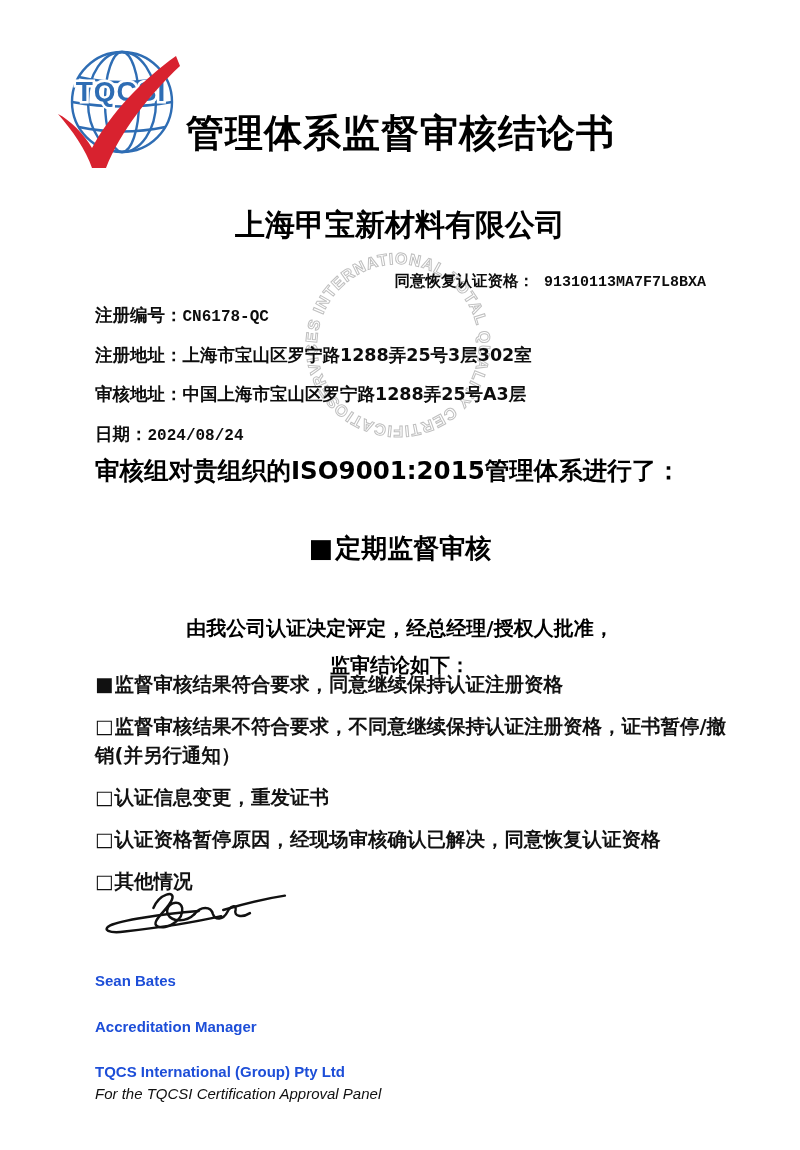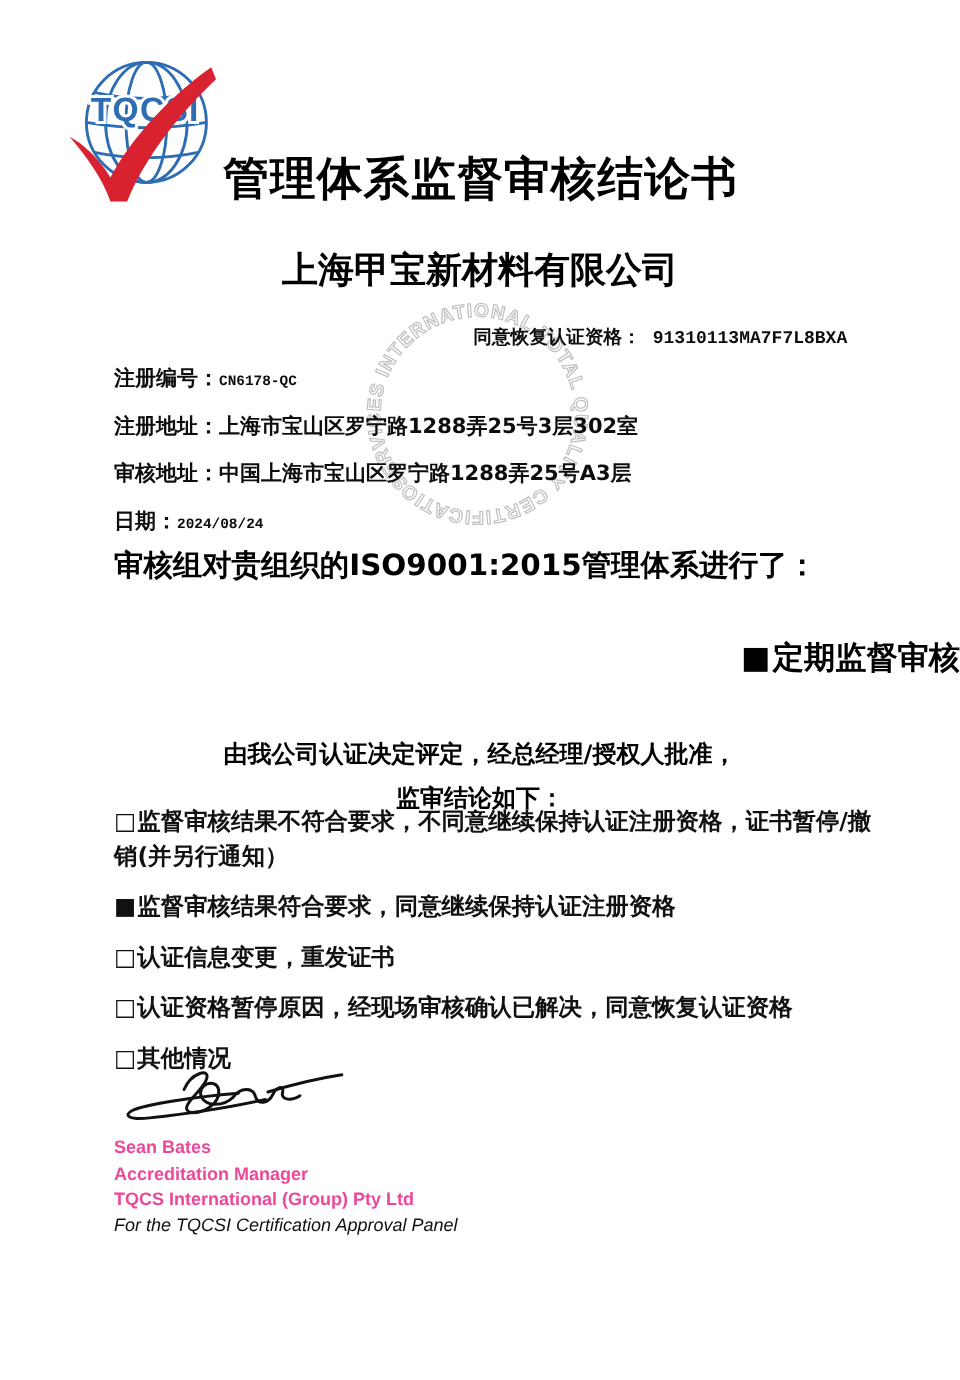--- a/index.html
+++ b/index.html
@@ -10,61 +10,61 @@
   
   .logo{position:absolute;left:58px;top:50px;width:124px;height:122px;}
   
   .watermark{position:absolute;left:278px;top:225px;width:240px;height:240px;}
   .watermark text{
     font-family:"Liberation Sans",sans-serif;font-weight:bold;font-size:16px;
     letter-spacing:1px;fill:#ffffff;stroke:#bfbfbf;stroke-width:1px;
   }
   
   .doc-title{
-    position:absolute;left:186px;top:124px;font-size:38px;font-weight:700;
+    position:absolute;left:186px;top:108px;font-size:38px;font-weight:700;
     letter-spacing:1px;color:#000;white-space:nowrap;
   }
   .company{
     position:absolute;left:0;top:205px;width:100%;text-align:center;
     font-size:30px;font-weight:700;color:#000;
   }
   .credit{
     position:absolute;right:94px;top:271px;font-size:15.5px;font-weight:700;white-space:nowrap;
   }
   .credit .mono{font-family:"Liberation Mono",monospace;font-size:15px;margin-left:10px;margin-top:40px;}
   
   .info{position:absolute;left:95px;top:303px;}
   .info-row{height:39.5px;font-size:17.5px;font-weight:700;white-space:nowrap;}
-  .info-row .mono{font-family:"Liberation Mono",monospace;font-size:12px;}
+  .info-row .mono{font-family:"Liberation Mono",monospace;font-size:16px;}
   
   .para{
     position:absolute;left:95px;top:455px;width:660px;
     font-size:24.5px;font-weight:700;line-height:31px;color:#000;
   }
   
   .audit-type{
-    position:absolute;left:0;top:531px;width:100%;display:flex;justify-content:flex-end;
+    position:absolute;left:0;top:531px;width:100%;display:flex;justify-content:center;
     gap:30px;font-size:26px;font-weight:700;color:#000;
   }
   .audit-type .box{margin-right:2px;}
   
   .decision{
     position:absolute;left:0;top:610px;width:100%;text-align:center;
     font-size:20px;font-weight:700;line-height:37px;color:#000;
   }
   
   .conclusion{position:absolute;left:95px;top:670px;width:634px;}
   .opt{font-size:19.5px;font-weight:600;line-height:29px;margin-bottom:13px;color:#111;}
   .opt .box{margin-right:1px;}
   
   .sig{position:absolute;left:100px;top:884px;width:190px;height:52px;}
   .sig path{fill:none;stroke:#111;stroke-width:2.4;stroke-linecap:round;stroke-linejoin:round;}
   
   .signoff{position:absolute;left:95px;top:946px;font-family:"Liberation Sans",sans-serif;}
-  .so-line{font-size:15px;font-weight:700;line-height:21.5px;color:#ec4899;}
+  .so-line{font-size:15px;font-weight:700;line-height:21.5px;color:#1d4ed8;margin-top:24px;}
   .so-for{font-size:15px;font-style:italic;font-weight:400;line-height:21.5px;color:#111;}
 </style>
 </head>
 <body>
 
 <div id="page">
 
   <svg class="watermark" viewBox="0 0 240 240" aria-hidden="true">
     <defs>
       <path id="wmcircle" d="M 62.7 177.3 A 81 81 0 1 1 177.3 177.3 A 81 81 0 0 1 62.7 177.3"></path>
@@ -119,24 +119,24 @@
     </span>
   </div>
 
   <div class="decision">
     <div>由我公司认证决定评定，经总经理/授权人批准，</div>
     <div>监审结论如下：</div>
   </div>
 
   <div class="conclusion">
     <div class="opt">
-      <span class="box">□</span><span>监督审核结果不符合要求，不同意继续保持认证注册资格，证书暂停/撤销(并另行通知）</span>
+      <span class="box">■</span><span>监督审核结果符合要求，同意继续保持认证注册资格</span>
     </div>
     <div class="opt">
-      <span class="box">■</span><span>监督审核结果符合要求，同意继续保持认证注册资格</span>
+      <span class="box">□</span><span>监督审核结果不符合要求，不同意继续保持认证注册资格，证书暂停/撤销(并另行通知）</span>
     </div>
     <div class="opt">
       <span class="box">□</span><span>认证信息变更，重发证书</span>
     </div>
     <div class="opt">
       <span class="box">□</span><span>认证资格暂停原因，经现场审核确认已解决，同意恢复认证资格</span>
     </div>
     <div class="opt">
       <span class="box">□</span><span>其他情况</span>
     </div>

